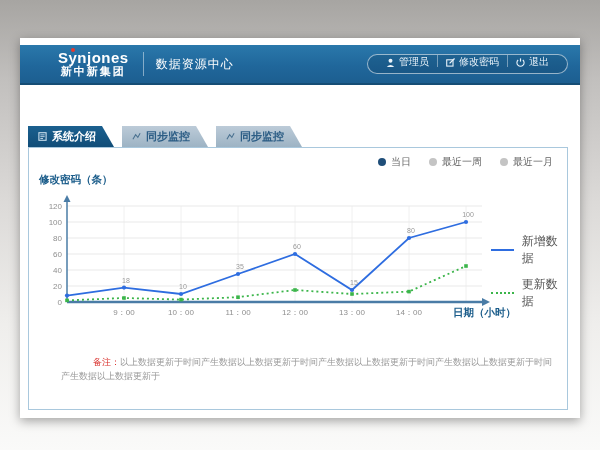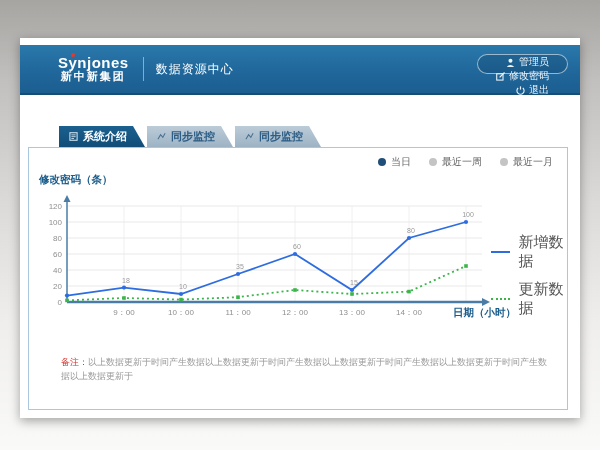--- a/index.html
+++ b/index.html
@@ -4,74 +4,74 @@
 <style>
   * { margin:0; padding:0; box-sizing:border-box; }
   html,body { width:600px; height:450px; overflow:hidden;
     font-family:"Liberation Sans","DejaVu Sans",sans-serif; }
   body { background:linear-gradient(180deg,#a7a5a2 0%,#c2c0be 18%,#dcdad8 45%,#efeeec 72%,#fafaf9 100%); position:relative; }
 
   .page { position:absolute; left:20px; top:38px; width:560px; height:380px;
     background:#fff; box-shadow:0 3px 10px rgba(0,0,0,.35); }
 
   
-  .header { position:absolute; left:0; top:7px; width:100%; height:50px;
+  .header { position:absolute; left:0; top:7px; width:100%; height:40px;
     background:linear-gradient(180deg,#2a78ab 0%,#20679b 55%,#1c5e90 100%);
     border-bottom:2px solid #154d75; display:flex; align-items:center; }
   .logo { position:relative; margin-left:38px; color:#fff; text-align:center; line-height:1.05; cursor:pointer; }
   .logo .l1 { font-size:15px; font-weight:bold; letter-spacing:.5px; display:block; }
   .logo .l2 { font-size:11px; font-weight:bold; letter-spacing:2px; display:block; }
   .logo .reddot { position:absolute; left:13px; top:-2px; width:4px; height:4px; border-radius:50%; background:#e8382e; }
   .hdr-divider { width:1px; height:24px; background:rgba(255,255,255,.45); margin:0 12px 0 14px; }
   .app-title { color:#fff; font-size:12px; letter-spacing:1px; }
-  .user-pill { position:absolute; right:12px; top:9px; height:20px; display:flex; align-items:flex-end;
+  .user-pill { position:absolute; right:12px; top:9px; height:20px; display:flex; align-items:flex-start;
     border:1px solid rgba(255,255,255,.55); background:rgba(8,40,64,.18); border-radius:11px;
-    padding:0 10px; color:#eaf3fa; font-size:10px;flex-direction:column; }
+    padding:0 10px; color:#eaf3fa; font-size:10px; }
   .pill-item { display:flex; align-items:center; gap:4px; padding:0 8px; cursor:pointer; white-space:nowrap; }
   .pill-sep { width:1px; height:12px; background:rgba(255,255,255,.4); }
   .pill-item svg { display:block; }
 
   
   .nav { position:absolute; left:0; top:49px; width:100%; height:27px;
     background:linear-gradient(180deg,#fdfdfd,#e9e9e9);
     border-bottom:1px solid #c7c7c7; box-shadow:0 2px 3px rgba(0,0,0,.10);
     display:flex; align-items:center; padding-left:28px; }
   .nav-item { color:#19598a; font-size:11px; font-weight:bold; padding:0 27px; cursor:pointer; white-space:nowrap; }
   .nav-sep { width:1px; height:13px; background:#cfcfcf; }
 
   
   .tabs { position:absolute; left:8px; top:88px; height:21px; display:flex; }
   .tab { height:21px; display:flex; align-items:center; gap:5px; font-size:11px; font-weight:bold;
     padding:0 18px 0 10px; cursor:pointer;
     clip-path:polygon(0 0,calc(100% - 12px) 0,100% 100%,0 100%); }
-  .tab.active { background:linear-gradient(180deg,#1b608f,#114d78); color:#fff;margin-left:31px; }
-  .tab.inactive { background:linear-gradient(180deg,#bccbd8,#9db3c4); color:#2c5d85; margin-left:2px; }
+  .tab.active { background:linear-gradient(180deg,#1b608f,#114d78); color:#fff; }
+  .tab.inactive { background:linear-gradient(180deg,#bccbd8,#9db3c4); color:#2c5d85; margin-left:8px; }
   .tab svg { display:block; }
 
   
   .panel { position:absolute; left:8px; top:109px; width:540px; height:263px;
     background:#fff; border:1px solid #a9c8dd; }
 
   .radios { position:absolute; right:14px; top:7px; display:flex; align-items:center; gap:18px; }
   .radio { display:flex; align-items:center; gap:5px; font-size:10px; color:#666; cursor:pointer; }
   .radio .dot { width:8px; height:8px; border-radius:50%; background:#c4c4c4; }
   .radio.selected .dot { background:#1f4e79; }
 
   .ylabel { position:absolute; left:10px; top:25px; font-size:10.5px; font-weight:bold; color:#1a5c8a; }
   .xlabel { position:absolute; left:424px; top:158px; font-size:10.5px; font-weight:bold; color:#1a5c8a; }
 
   .chart-wrap { position:absolute; left:8px; top:44px; width:530px; height:132px; }
 
   .legend { position:absolute; left:462px; top:85px; display:flex; flex-direction:column; gap:9px; }
-  .legend-item { display:flex; align-items:center; gap:8px; font-size:15px; color:#555; }
+  .legend-item { display:flex; align-items:center; gap:8px; font-size:12px; color:#555; }
   .legend-line { width:24px; height:0; border-top:2px solid #2e6de0; }
   .legend-line.dotted { border-top:2px dotted #3bb54a; }
 
   .note { position:absolute; left:32px; top:208px; width:492px; font-size:9px; color:#999; line-height:1.5; }
-  .note .red { color:#d9302c; }
+  .note .red { color:#d9302c;margin-left:32px; }
 </style>
 </head>
 <body>
 
 <div class="page">
 
   <div class="header">
     <div class="logo">
       <span class="reddot"></span>
       <span class="l1">Synjones</span>

